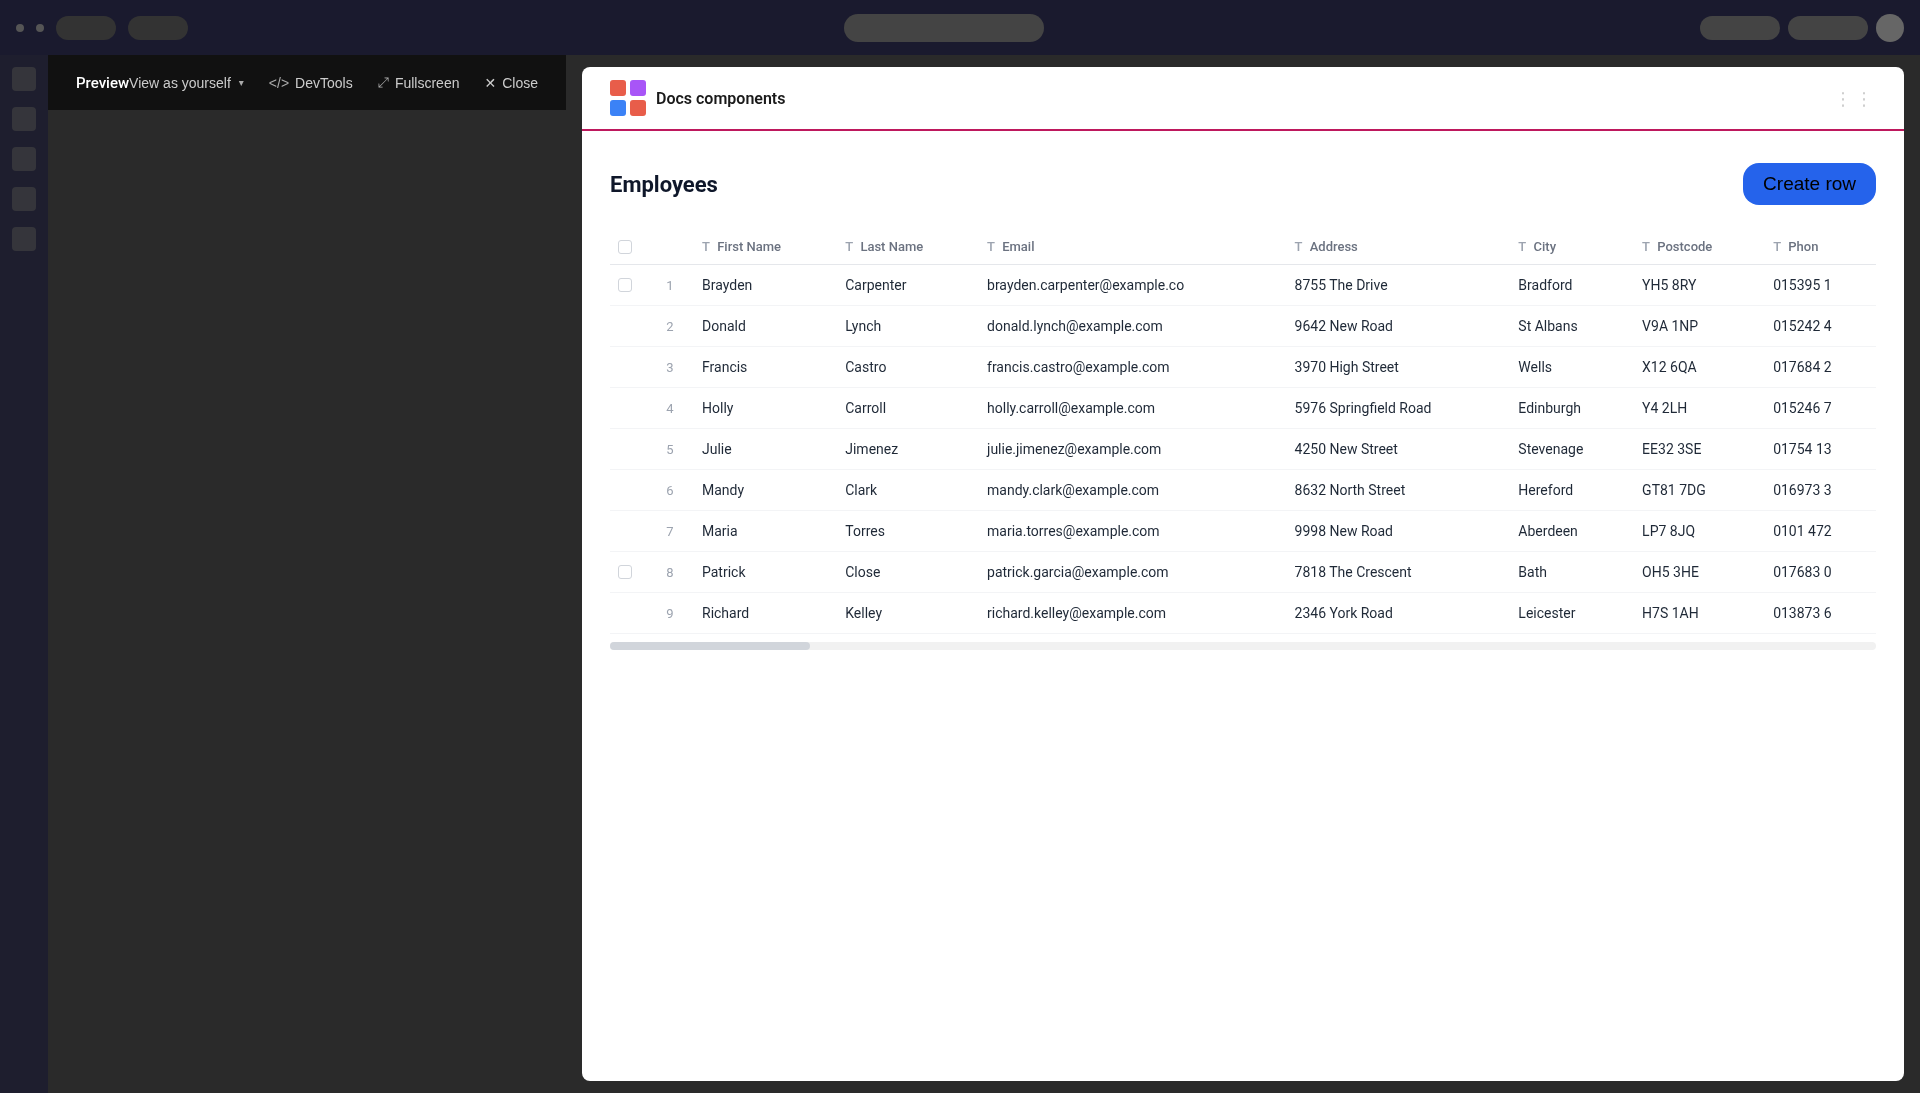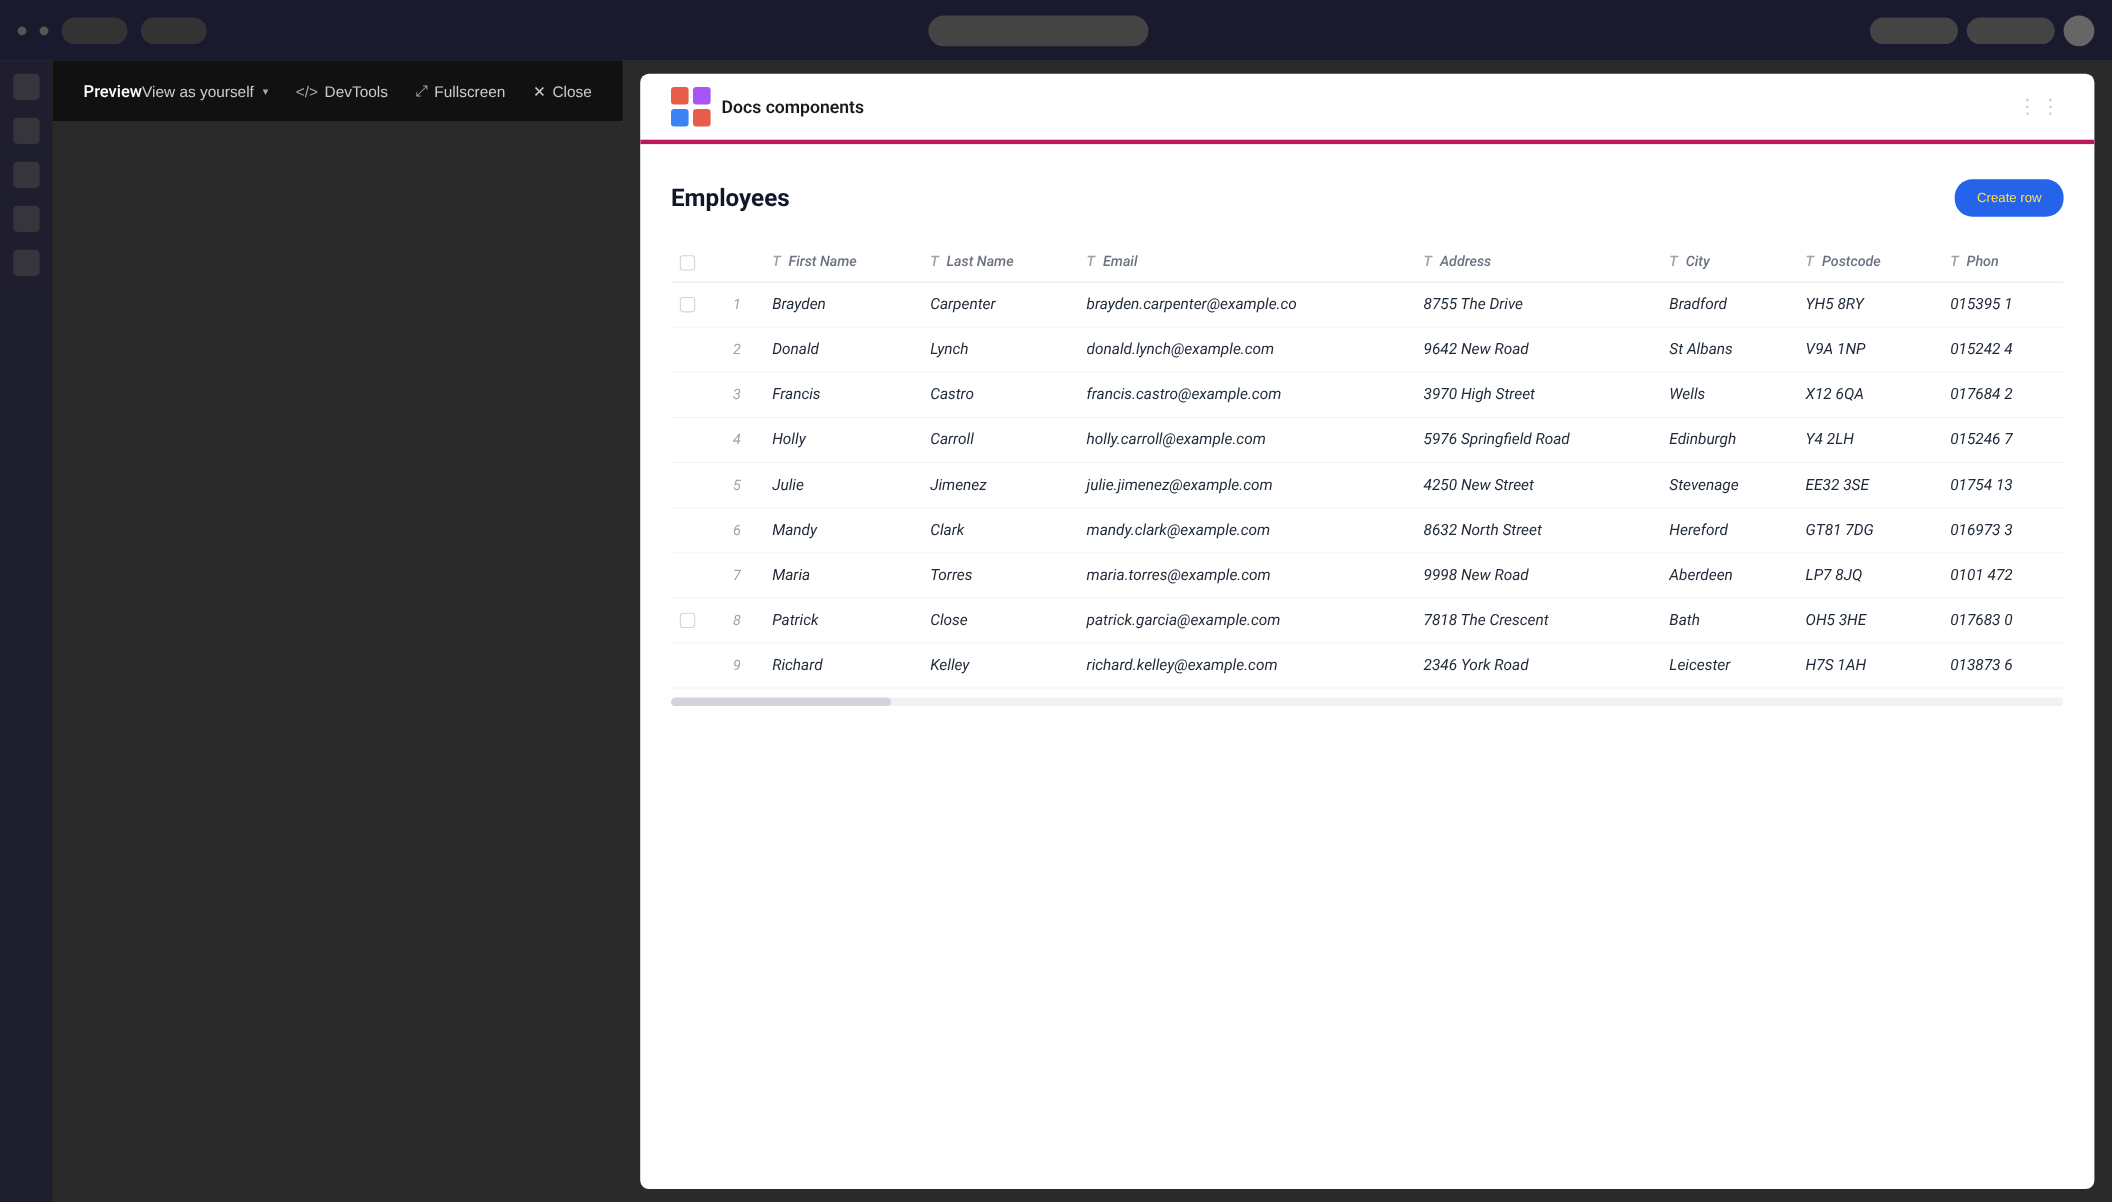--- a/index.html
+++ b/index.html
@@ -153,21 +153,21 @@
       display: flex;
       flex-direction: column;
     }
 
     
     .app-header {
       height: 64px;
       display: flex;
       align-items: center;
       padding: 0 28px;
-      border-bottom: 4px solid #be185d;
+      border-bottom: 2px solid #be185d;
       flex-shrink: 0;
     }
     .app-logo {
       display: flex;
       align-items: center;
       gap: 10px;
     }
     .logo-icon {
       width: 36px;
       height: 36px;
@@ -227,35 +227,34 @@
       justify-content: space-between;
       margin-bottom: 24px;
     }
     .section-title {
       font-size: 22px;
       font-weight: 700;
       color: #0f172a;
     }
     .create-row-btn {
       background: #2563eb;
-      color: #fde047;
+      color: #000000;
       border: none;
       border-radius: 16px;
       padding: 10px 20px;
-      font-size: 12px;
+      font-size: 19px;
       font-weight: 500;
       cursor: pointer;
     }
 
     
     .table-wrapper {
       overflow-x: auto;
       overflow-y: auto;
       max-height: calc(100% - 70px);
-      font-style: italic;
     }
     table {
       width: 100%;
       border-collapse: collapse;
       font-size: 14px;
     }
     thead tr {
       border-bottom: 1px solid #e5e7eb;
     }
     th {

